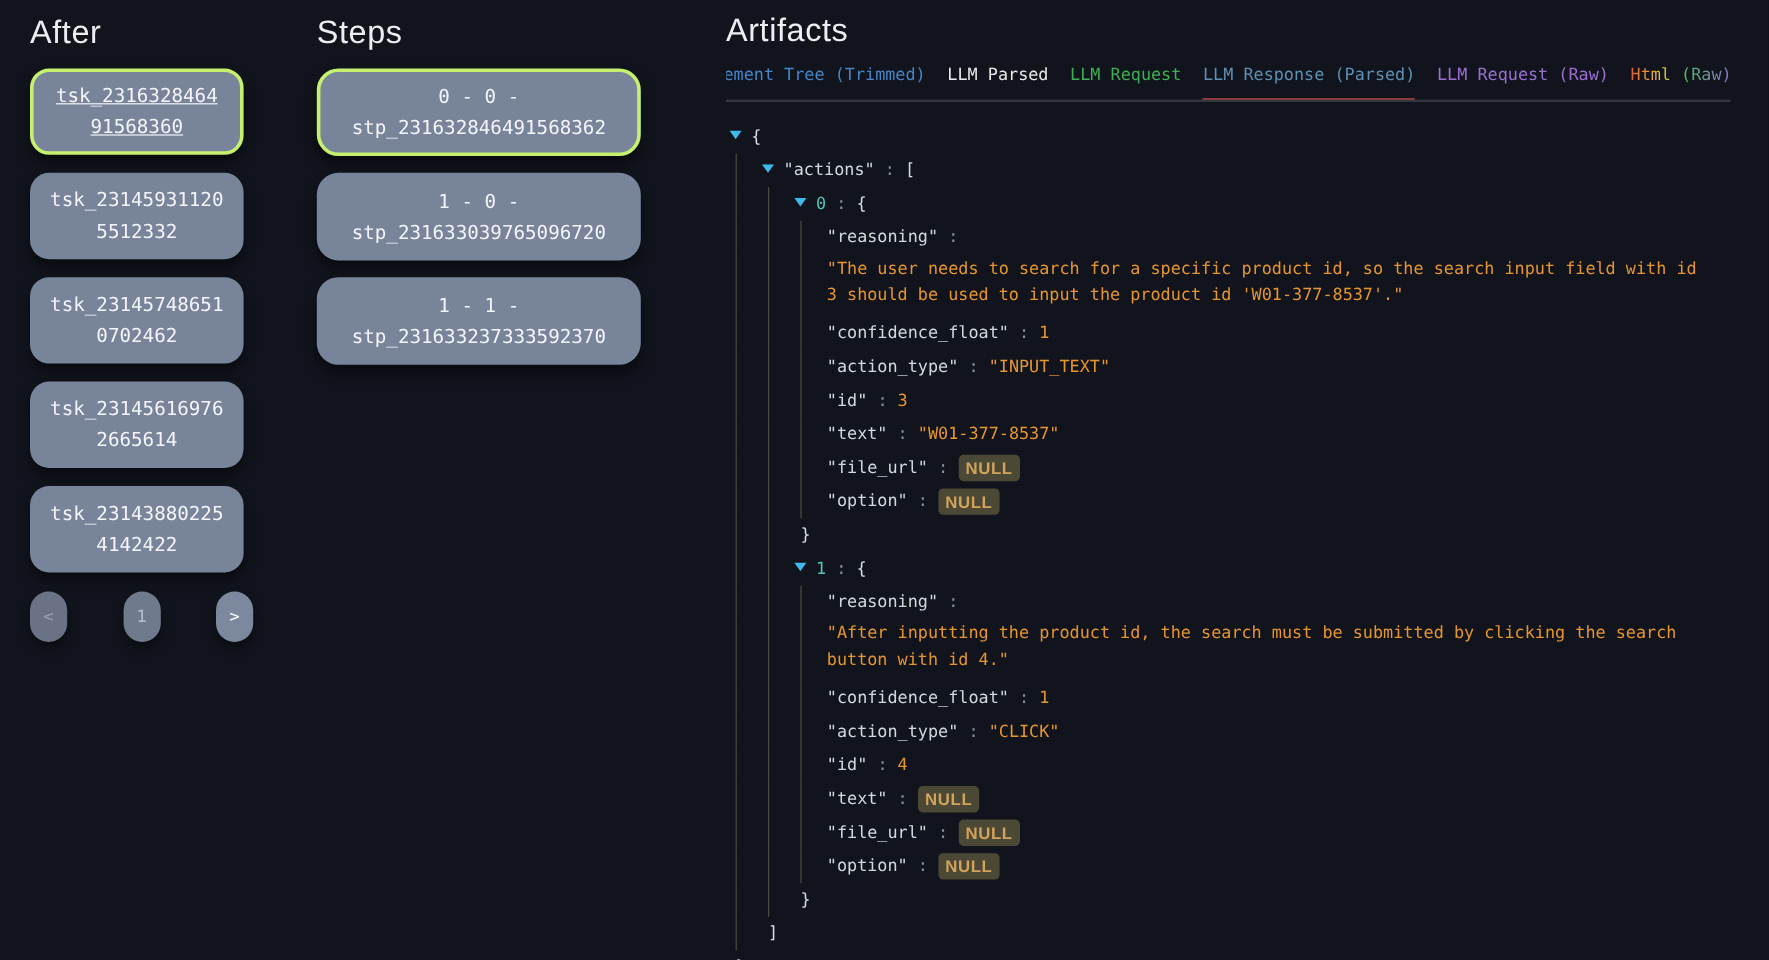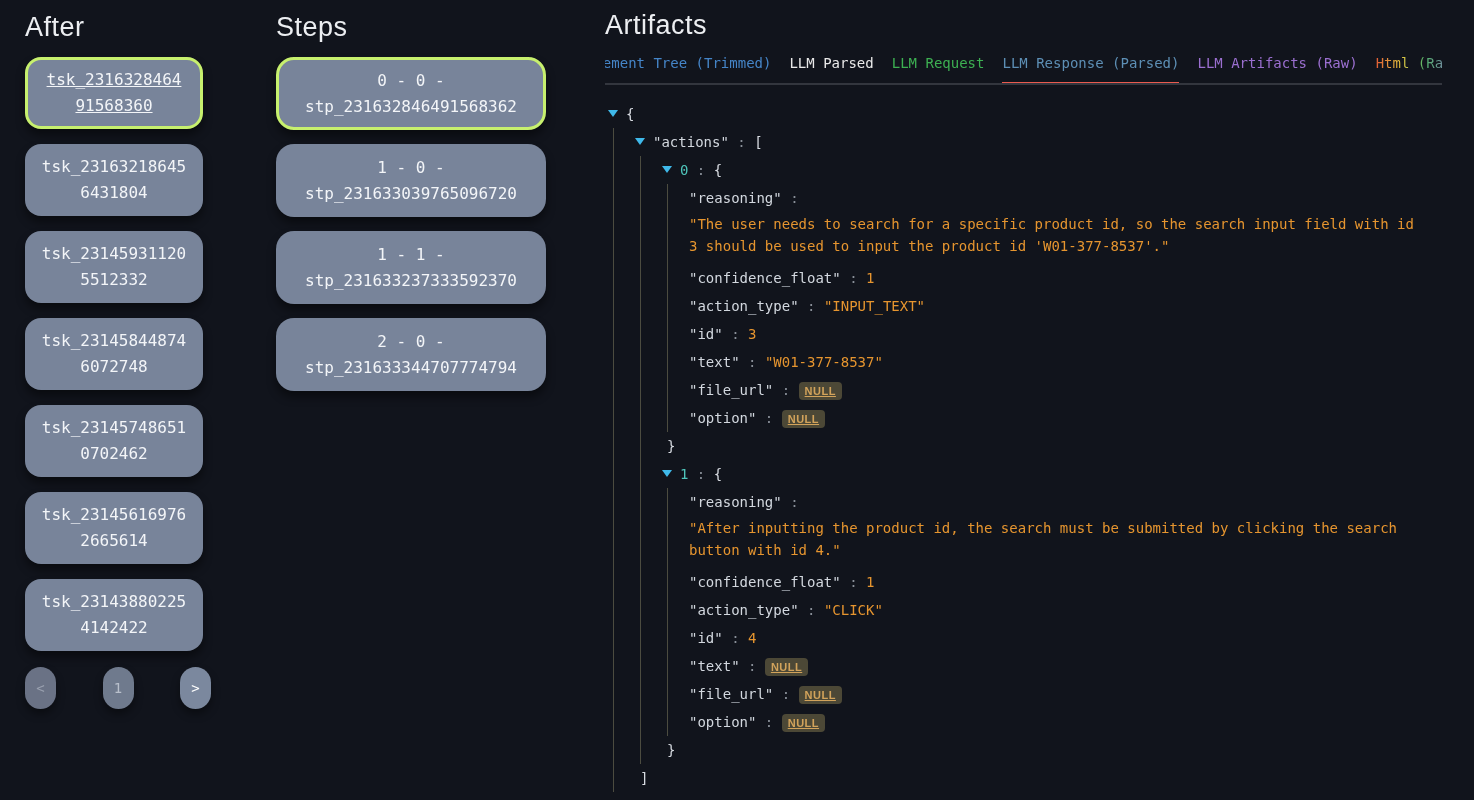--- a/index.html
+++ b/index.html
@@ -22,21 +22,21 @@
     text-align:center;word-break:break-all;padding:0 14px;cursor:pointer;
     box-shadow:0 6px 10px rgba(0,0,0,.45);}
   .task-btn.selected{border:3px solid var(--lime);text-decoration:underline;}
   .pagination{display:flex;justify-content:space-between;width:186px;margin-top:16px;}
   .pg-btn{width:31px;height:42px;border:none;border-radius:16px;font-family:"DejaVu Sans Mono",monospace;
     font-size:14px;cursor:pointer;box-shadow:0 5px 8px rgba(0,0,0,.4);}
   .pg-prev{background:#6a7285;color:#99a0af;}
   .pg-page{background:#6f7a8d;color:#b9c0cc;}
   .pg-next{background:#7b889e;color:#ffffff;}
   
-  .steps-col{position:absolute;left:276px;top:12px;width:270px;}
+  .steps-col{position:absolute;left:264px;top:12px;width:270px;}
   .steps-nav{display:flex;justify-content:space-between;margin-bottom:20px;}
   .nav-btn{width:105px;height:43px;background:var(--btn-bg);border:none;border-radius:22px;
     color:var(--btn-text);font-family:"DejaVu Sans Mono",monospace;font-size:16px;cursor:pointer;
     box-shadow:0 6px 10px rgba(0,0,0,.45);}
   .step-btn{width:270px;height:73px;margin-bottom:14px;background:var(--btn-bg);border:none;
     border-radius:18px;color:var(--btn-text);font-family:"DejaVu Sans Mono",monospace;font-size:16px;
     line-height:26px;display:flex;align-items:center;justify-content:center;text-align:center;
     padding:0 12px;cursor:pointer;box-shadow:0 6px 10px rgba(0,0,0,.45);}
   .step-btn.selected{border:3px solid var(--lime);}
   
@@ -57,64 +57,61 @@
   .arrow{display:inline-block;width:0;height:0;border-left:5px solid transparent;
     border-right:5px solid transparent;border-top:7px solid var(--arrow);
     margin-right:8px;vertical-align:middle;margin-bottom:3px;cursor:pointer;}
   .tk-key{color:var(--key);}
   .tk-colon{color:var(--colon);}
   .tk-punct{color:var(--punct);}
   .tk-index{color:var(--teal);}
   .tk-number{color:var(--orange);}
   .tk-string{color:var(--orange);}
   .tk-null{display:inline-block;background:var(--null-bg);color:var(--null-text);
-    font-family:"Liberation Sans",sans-serif;font-size:11px;font-weight:bold;
-    line-height:normal;padding:3px 6px;border-radius:4px;vertical-align:middle;letter-spacing:.5px;text-decoration:underline;}
+    font-family:"Liberation Sans",sans-serif;font-size:14px;font-weight:bold;
+    line-height:normal;padding:3px 6px;border-radius:4px;vertical-align:middle;letter-spacing:.5px;}
 </style>
 </head>
 <body>
 
 <div class="stage">
 
   <div class="tasks-col">
     <div class="col-title">After</div>
     <div id="task-list">
         <button class="task-btn selected">tsk_231632846491568360</button>
-        <button class="task-btn">tsk_231632186456431804</button>
         <button class="task-btn">tsk_231459311205512332</button>
-        <button class="task-btn">tsk_231458448746072748</button>
         <button class="task-btn">tsk_231457486510702462</button>
         <button class="task-btn">tsk_231456169762665614</button>
         <button class="task-btn">tsk_231438802254142422</button>
       </div>
     <div class="pagination">
       <button class="pg-btn pg-prev">&lt;</button>
       <button class="pg-btn pg-page">1</button>
       <button class="pg-btn pg-next">&gt;</button>
     </div>
   </div>
 
   <div class="steps-col">
     <div class="col-title">Steps</div>
     <div id="step-list">
         <button class="step-btn selected">0 - 0 - stp_231632846491568362</button>
         <button class="step-btn">1 - 0 - stp_231633039765096720</button>
         <button class="step-btn">1 - 1 - stp_231633237333592370</button>
-        <button class="step-btn">2 - 0 - stp_231633344707774794</button>
       </div>
   </div>
 
   <div class="artifacts-col">
     <div class="col-title">Artifacts</div>
     <div class="tab-bar" id="tab-bar">
         <span class="tab" style="color: rgb(69, 133, 200); margin-left: -19px;">Element Tree (Trimmed)</span>
         <span class="tab" style="color: rgb(233, 233, 233);">LLM Parsed</span>
         <span class="tab" style="color: rgb(61, 176, 82);">LLM Request</span>
         <span class="tab active" style="color: rgb(93, 143, 181);">LLM Response (Parsed)</span>
-        <span class="tab" style="color: rgb(155, 111, 208);">LLM Artifacts (Raw)</span>
+        <span class="tab" style="color: rgb(155, 111, 208);">LLM Request (Raw)</span>
         <span class="tab rainbow">Html (Raw)</span>
       </div>
     <div class="json-tree" id="json-tree">
         <div class="json-line" style="padding-left: 3px;"><span class="arrow"></span><span class="tk-punct">{</span></div>
         <div class="json-line" style="padding-left: 30px;"><i class="guide" style="left: 8px;"></i><span class="arrow"></span><span class="tk-key">"actions"</span><span class="tk-colon"> : </span><span class="tk-punct">[</span></div>
         <div class="json-line" style="padding-left: 57px;"><i class="guide" style="left: 8px;"></i><i class="guide" style="left: 35px;"></i><span class="arrow"></span><span class="tk-index">0</span><span class="tk-colon"> : </span><span class="tk-punct">{</span></div>
         <div class="json-line prop" style="padding-left: 84px;"><i class="guide" style="left: 8px;"></i><i class="guide" style="left: 35px;"></i><i class="guide" style="left: 62px;"></i><span class="tk-key">"reasoning"</span><span class="tk-colon"> :</span></div>
         <div class="json-line value" style="padding-left: 84px;">
           <i class="guide" style="left: 8px;"></i>
           <i class="guide" style="left: 35px;"></i>

